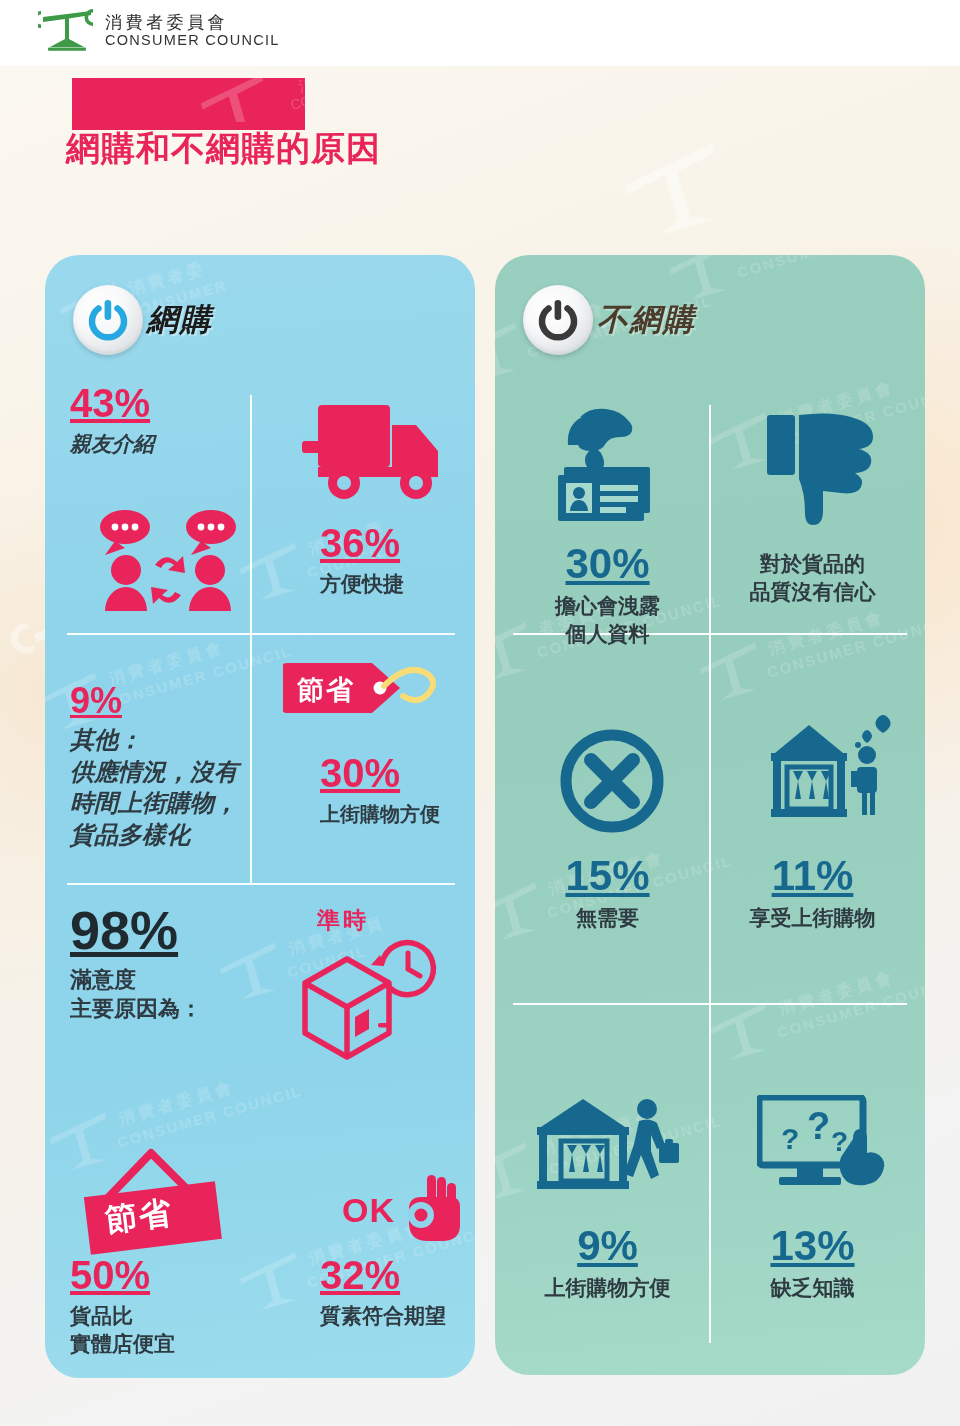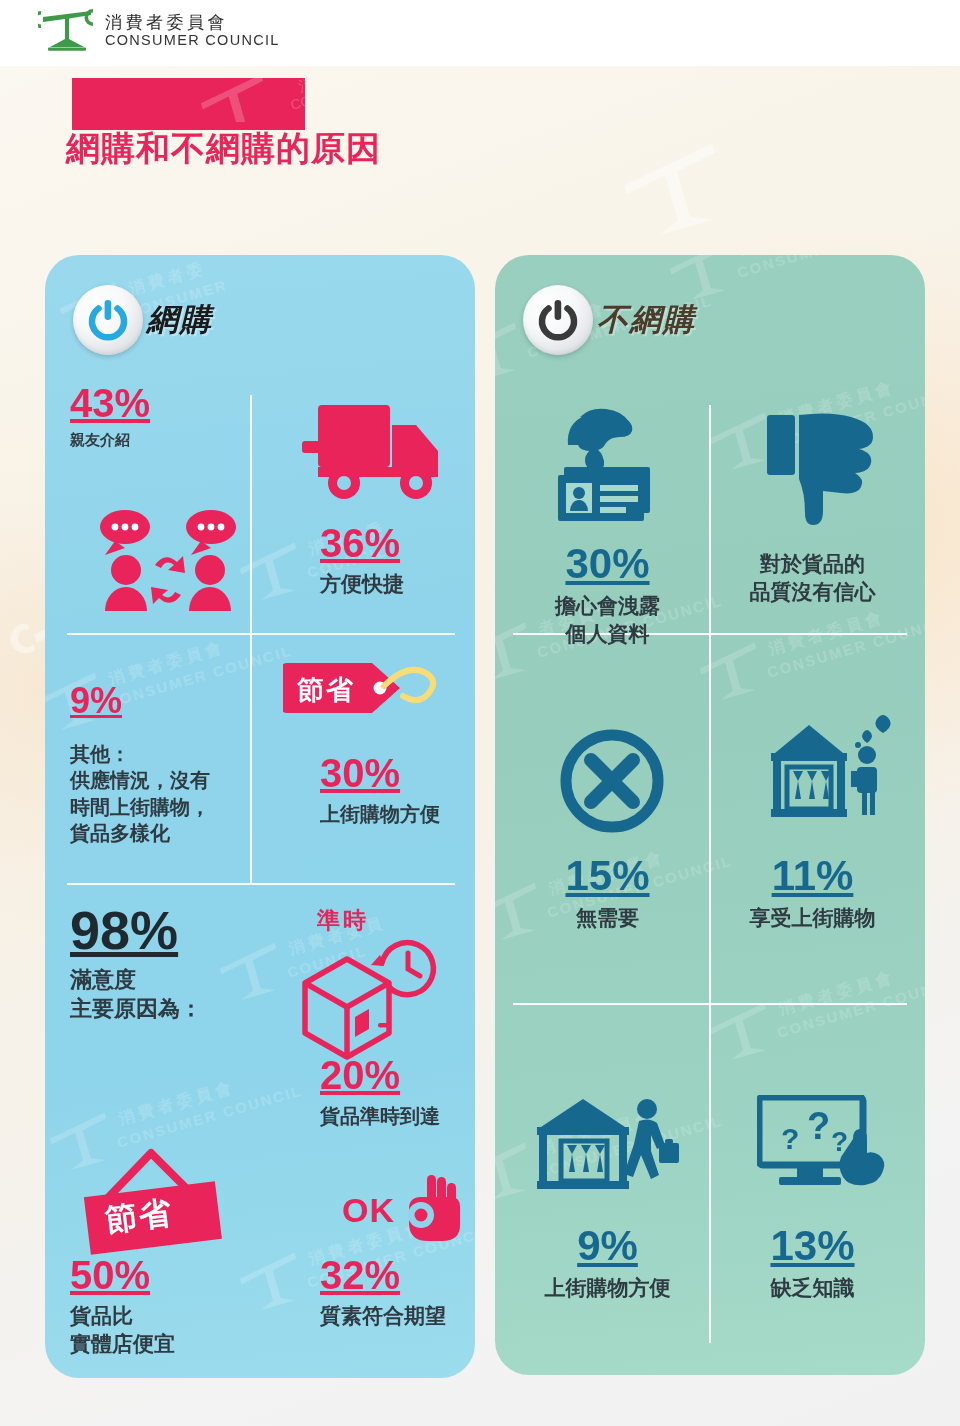--- a/index.html
+++ b/index.html
@@ -299,21 +299,21 @@
     <div class="panel-head-title" id="head-title-online">網購</div>
   </div>
 
   <div class="divider-h" style="left:22px; top:378px; width:388px;"></div>
   <div class="divider-h" style="left:22px; top:628px; width:388px;"></div>
   <div class="divider-v" style="left:205px; top:140px; height:238px;"></div>
   <div class="divider-v" style="left:205px; top:378px; height:250px;"></div>
 
   <div class="cell c-left" style="left:25px; top:128px; width:175px;">
     <div class="pct pct-pink" style="font-size:40px;">43%</div>
-    <div class="label" style="font-size:15px; margin-top:8px;">親友介紹</div>
+    <div class="label" style="font-size:21px; margin-top:8px;font-style:italic;">親友介紹</div>
   </div>
 
   <div class="cell" style="left:48px; top:248px;">
     <svg width="150" height="110" viewBox="0 0 150 110">
       <g fill="#e8245a">
         <ellipse cx="32" cy="24" rx="25" ry="17"></ellipse>
         <path d="M22 38 l-10 14 l20 -7 Z"></path>
         <circle cx="22" cy="24" r="3.4" fill="#fff"></circle>
           <circle cx="32" cy="24" r="3.4" fill="#fff"></circle>
           <circle cx="42" cy="24" r="3.4" fill="#fff"></circle>
@@ -347,21 +347,21 @@
     </svg>
   </div>
 
   <div class="cell c-left" style="left:275px; top:268px; width:150px;">
     <div class="pct pct-pink" style="font-size:40px;">36%</div>
     <div class="label" style="font-size:21px; margin-top:8px;">方便快捷</div>
   </div>
 
   <div class="cell c-left" style="left:25px; top:428px; width:185px;">
     <div class="pct pct-pink" style="font-size:36px;">9%</div>
-    <div class="label" style="font-size:20px; margin-top:22px; white-space:pre-line;">其他：
+    <div class="label" style="font-size:24px; margin-top:6px; white-space:pre-line;font-style:italic;">其他：
 供應情況，沒有
 時間上街購物，
 貨品多樣化</div>
   </div>
 
   <div class="cell" style="left:238px; top:398px;">
     <svg width="175" height="72" viewBox="0 0 175 72">
       <g>
         <path d="M4 10 h85 l28 25 l-28 25 h-85 a7 7 0 0 1 -7 -7 v-36 a7 7 0 0 1 7 -7 Z" fill="#e8245a"></path>
         <circle cx="97" cy="35" r="6.5" fill="#ffffff"></circle>
@@ -390,24 +390,20 @@
         <path d="M62 72 L62 122"></path>
       </g>
       <path d="M70 82 l14 -8 l0 20 l-14 8 Z" fill="#e8245a"></path>
       <rect x="93" y="88" width="13" height="4.5" rx="2" fill="#e8245a"></rect>
       <g>
         <path d="M104 52 a26 26 0 1 0 -7 -24" fill="none" stroke="#e8245a" stroke-width="5.5" stroke-linecap="round"></path>
         <path d="M95 20 l-9 10 l13 1 Z" fill="#e8245a"></path>
         <path d="M123 18 l0 16 l12 7" fill="none" stroke="#e8245a" stroke-width="5" stroke-linecap="round"></path>
       </g>
     </svg>
-  </div>
-  <div class="cell c-left" style="left:275px; top:800px; width:160px;">
-    <div class="pct pct-pink" style="font-size:40px;">20%</div>
-    <div class="label" style="font-size:20px; margin-top:8px;">貨品準時到達</div>
   </div>
 
   <div class="cell" style="left:20px; top:890px;">
     <svg width="180" height="120" viewBox="0 0 180 120">
       <path d="M36 60 L86 8 L136 58" fill="none" stroke="#e8245a" stroke-width="8" stroke-linecap="round" stroke-linejoin="round"></path>
       <g transform="rotate(-7 88 74)">
         <rect x="22" y="44" width="132" height="58" fill="#e8245a"></rect>
       </g>
     </svg>
     <div class="tag-word" style="left:40px; top:50px; font-size:32px; transform:rotate(-7deg);">節省</div>

